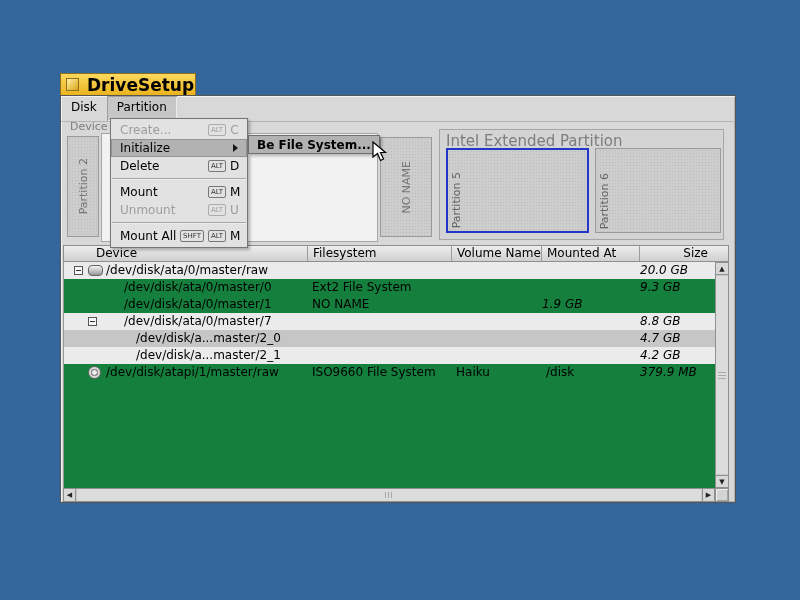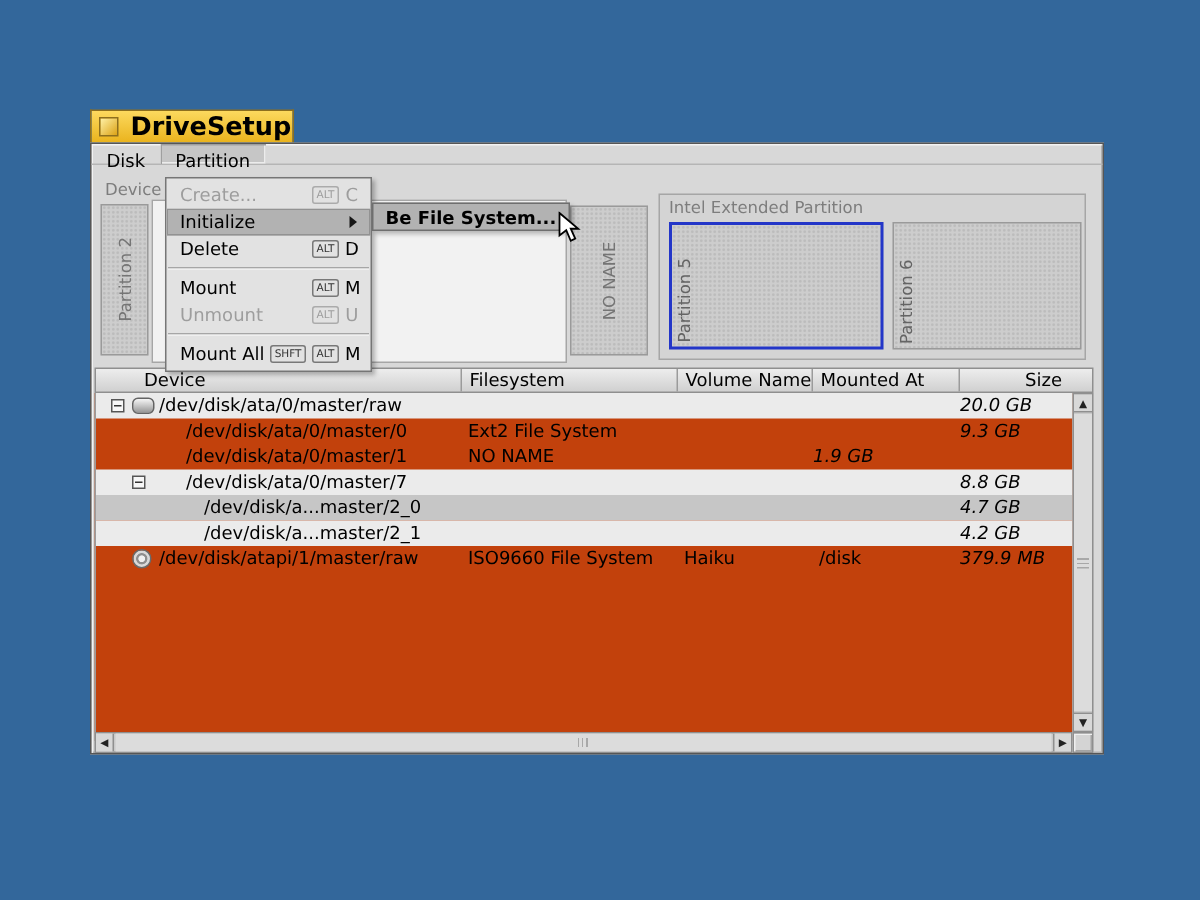--- a/index.html
+++ b/index.html
@@ -15,39 +15,39 @@
        background:linear-gradient(135deg,#fff1a6,#dca317);
        border:1px solid #8d6f1e;}
   .tab-title{font-size:17px;font-weight:bold;}
 
   
   .window{position:absolute;left:60px;top:95px;width:676px;height:408px;background:#d8d8d8;
        border:1px solid #565656;
        box-shadow:inset 1px 1px 0 rgba(255,255,255,.7), inset -1px -1px 0 rgba(0,0,0,.18);}
 
   
-  .menubar{position:absolute;left:0;top:0;width:674px;height:14px;display:flex;
+  .menubar{position:absolute;left:0;top:0;width:674px;height:26px;display:flex;
        border-bottom:1px solid #b5b5b5;}
   .mb-item{padding:3px 10px;font-size:12px;line-height:16px;}
   .mb-item.pressed{background:#c6c6c6;
        box-shadow:inset 1px 1px 0 #9f9f9f, inset -1px -1px 0 #ececec;}
 
   
   .diskpane{position:absolute;left:2px;top:22px;width:670px;height:126px;}
   .pane-label{position:absolute;left:7px;top:2px;font-size:11px;color:#7d7d7d;}
   .pbox{position:absolute;border:1px solid #9a9a9a;display:flex;align-items:center;justify-content:center;}
   .stipple{background-color:#cdcdcd;
        background-image:radial-gradient(circle,#bbbbbb 0.8px,transparent 0.9px);
        background-size:3px 3px;}
   .vtext{writing-mode:vertical-rl;transform:rotate(180deg);font-size:11px;color:#757575;white-space:nowrap;}
   .p2box{left:4px;top:18px;width:32px;height:101px;}
   .freebox{left:38px;top:15px;width:277px;height:109px;background:#f2f2f2;border:1px solid #a6a6a6;position:absolute;}
   .nnbox{left:317px;top:19px;width:52px;height:100px;}
   .extbox{left:376px;top:11px;width:285px;height:111px;background:#d4d4d4;border:1px solid #a6a6a6;position:absolute;}
-  .ext-label{position:absolute;left:6px;top:2px;font-size:11px;color:#7d7d7d;}
+  .ext-label{position:absolute;left:6px;top:2px;font-size:15px;color:#7d7d7d;}
   .p5box{left:6px;top:18px;width:143px;height:85px;border:2px solid #2336c8;
          align-items:flex-end;justify-content:flex-start;padding:3px 2px;}
   .p6box{left:155px;top:18px;width:126px;height:85px;align-items:flex-end;justify-content:flex-start;padding:3px 2px;}
   .p5box .vtext,.p6box .vtext{color:#646464;}
 
   
   .popup{position:absolute;left:49px;top:22px;width:138px;background:#e2e2e2;
        border:1px solid #767676;padding:2px 0;z-index:20;
        box-shadow:2px 2px 3px rgba(0,0,0,.28);}
   .mi{display:flex;align-items:center;height:18px;padding:0 8px 0 9px;font-size:12px;}
@@ -72,21 +72,21 @@
   
   .header{position:absolute;left:2px;top:149px;width:666px;height:17px;display:grid;
        grid-template-columns:244px 144px 90px 98px 1fr;
        background:linear-gradient(180deg,#ededed,#d0d0d0);
        border:1px solid #8f8f8f;}
   .hcell{border-right:1px solid #9b9b9b;padding-left:5px;font-size:12px;line-height:15px;
        overflow:hidden;white-space:nowrap;}
   .hcell.first{padding-left:32px;}
   .hcell.size{text-align:right;padding-right:20px;border-right:none;}
 
-  .list{position:absolute;left:2px;top:166px;width:652px;height:232px;background:#c2410c;
+  .list{position:absolute;left:2px;top:166px;width:652px;height:232px;background:#15803d;
        border-left:1px solid #9b9b9b;overflow:hidden;}
   .row{display:grid;grid-template-columns:244px 144px 90px 98px 1fr;height:17px;
        font-size:12px;line-height:17px;}
   .row.alt{background:#ebebeb;}
   .row.selected{background:#c6c6c6;}
   .cell{overflow:hidden;white-space:nowrap;}
   .c-dev{position:relative;}
   .c-fs,.c-vol,.c-mnt{padding-left:4px;}
   .c-size{text-align:left;padding-right:6px;font-style:italic;}
   .dlabel{position:absolute;top:0;white-space:nowrap;}

